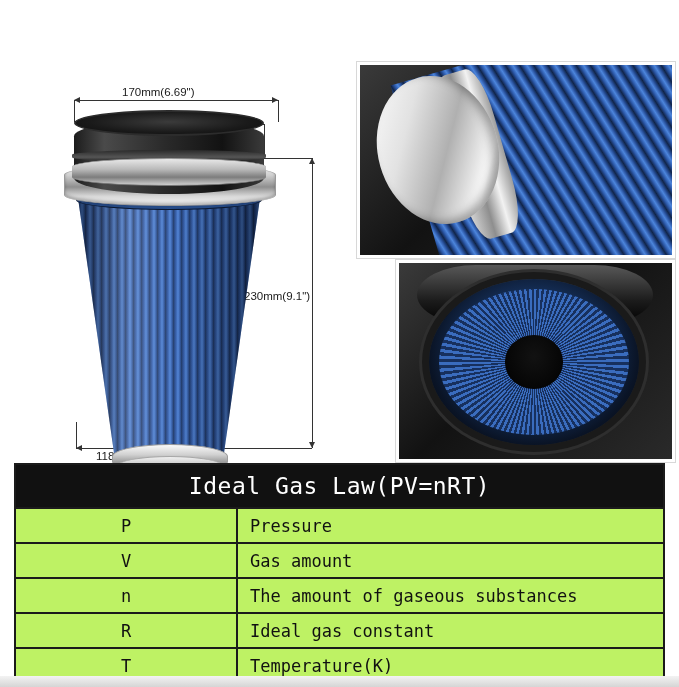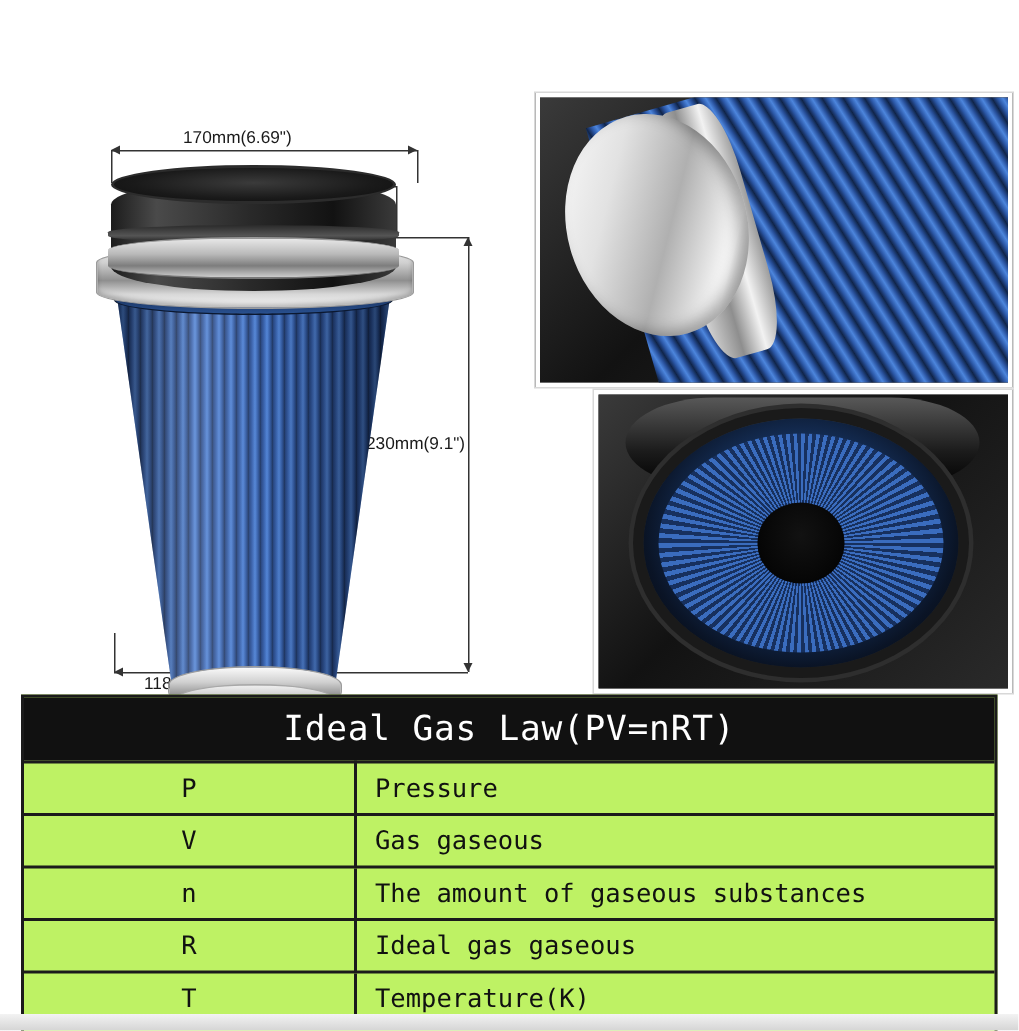--- a/index.html
+++ b/index.html
@@ -420,29 +420,29 @@
   <div class="table-wrap">
     <div class="table-title">Ideal Gas Law(PV=nRT)</div>
     <table class="gas">
       <tbody>
         <tr>
           <td class="sym">P</td>
           <td class="desc">Pressure</td>
         </tr>
         <tr>
           <td class="sym">V</td>
-          <td class="desc">Gas gaseous</td>
+          <td class="desc">Gas amount</td>
         </tr>
         <tr>
           <td class="sym">n</td>
           <td class="desc">The amount of gaseous substances</td>
         </tr>
         <tr>
           <td class="sym">R</td>
-          <td class="desc">Ideal gas gaseous</td>
+          <td class="desc">Ideal gas constant</td>
         </tr>
         <tr>
           <td class="sym">T</td>
           <td class="desc">Temperature(K)</td>
         </tr>
       </tbody>
     </table>
   </div>
 
   <div class="bottom-strip"></div>

